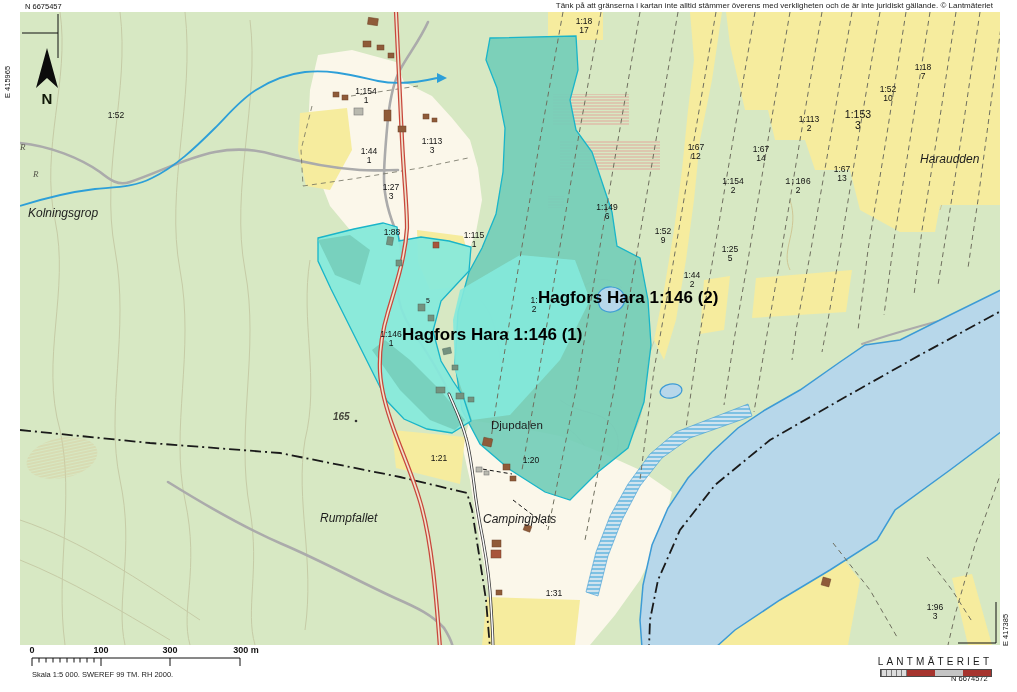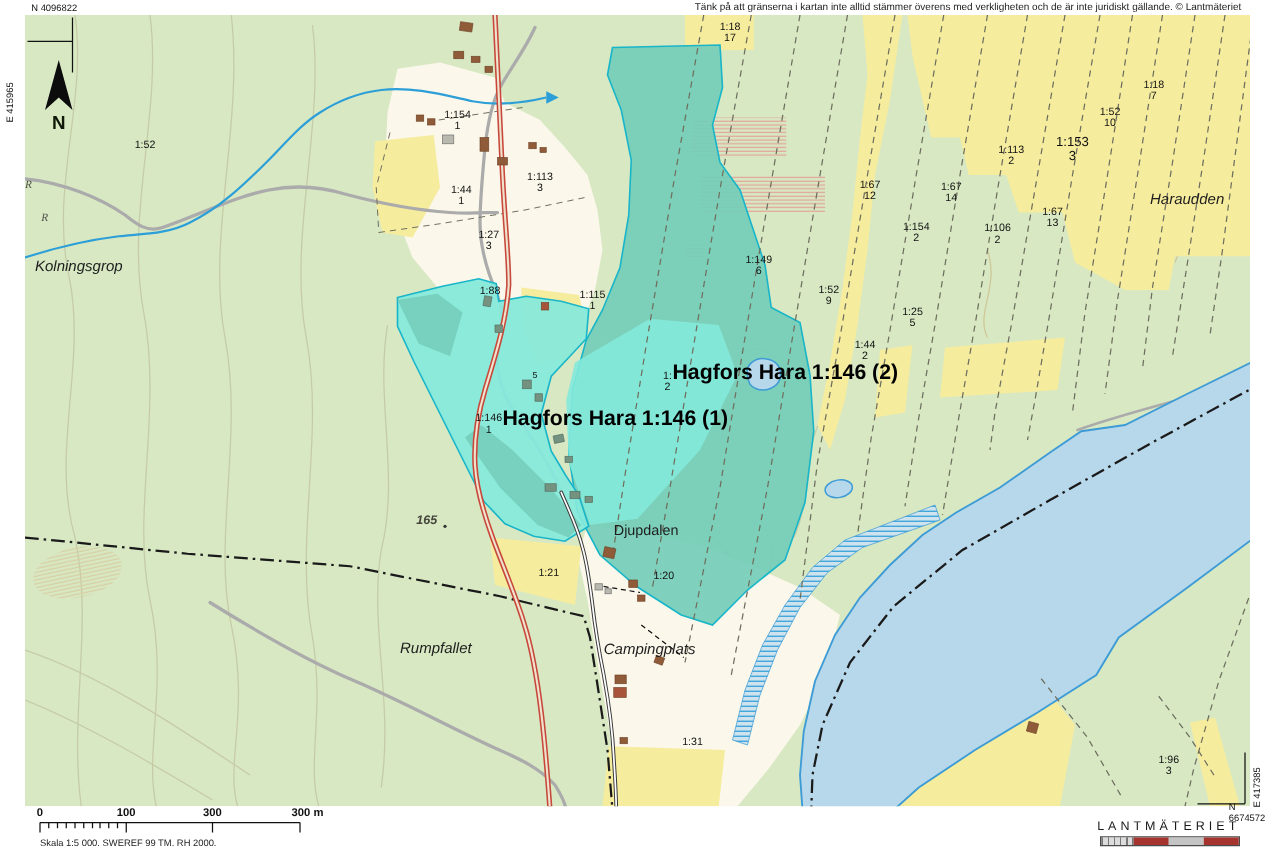--- a/index.html
+++ b/index.html
@@ -21,21 +21,21 @@
   .spot{font-style:italic;font-size:10px;color:#44443a;font-weight:bold;}
   .r{font-family:"Liberation Serif",serif;font-style:italic;font-size:9px;color:#55554a;}
   .parcel{font-size:8.5px;line-height:1.08;text-align:center;transform:translateX(-50%);}
   .parcel-lg{font-size:10.5px;line-height:1.08;text-align:center;transform:translateX(-50%);}
   .tiny{font-size:7px;transform:translateX(-50%);}
   .north{font-weight:bold;font-size:15px;transform:translateX(-50%);color:#101808;}
   .corner-n{position:absolute;font-size:7.5px;color:#111;}
   .corner-e{position:absolute;font-size:7.5px;color:#111;writing-mode:vertical-rl;transform:rotate(180deg);}
   #coord-tl-n{left:25px;top:2px;}
   #coord-left-e{left:3px;top:36px;height:62px;}
-  #coord-br-n{left:951px;top:641px;margin-left:32px;}
+  #coord-br-n{left:951px;top:674px;}
   #coord-right-e{left:1001px;top:596px;height:50px;}
   #scalebar{position:absolute;left:28px;top:645px;width:250px;height:40px;}
   #scalebar .num{position:absolute;top:0;font-size:9px;font-weight:bold;transform:translateX(-50%);}
   #scalebar svg{position:absolute;left:0;top:12px;}
   #scale-caption{position:absolute;left:4px;top:25px;font-size:7.5px;color:#222;}
   #logo{position:absolute;left:876px;top:656px;width:118px;}
   #logo-text{font-size:10px;letter-spacing:3.2px;color:#1a1a1a;text-align:center;white-space:nowrap;}
   #logo-bar{margin:2px 0 0 4px;width:110px;height:6px;border:1px solid #4a4a4a;display:flex;}
   #logo-bar .seg1{width:26px;background:repeating-linear-gradient(90deg,#777 0 1px,#dcdcdc 1px 5px);}
   #logo-bar .seg2{width:28px;background:#a6342e;}
@@ -317,38 +317,38 @@
       <div>10</div>
     </div>
     <div class="lbl parcel-lg" style="left: 858px; top: 109px;">
       <div>1:153</div>
       <div>3</div>
     </div>
     <div class="lbl parcel" style="left: 809px; top: 115px;">
       <div>1:113</div>
       <div>2</div>
     </div>
-    <div class="lbl parcel" style="left: 798px; top: 178px;">
+    <div class="lbl parcel" style="left: 798px; top: 178px; font-family: Liberation Mono, monospace;">
       <div>1:106</div>
       <div>2</div>
     </div>
     <div class="lbl parcel" style="left: 842px; top: 165px;">
       <div>1:67</div>
       <div>13</div>
     </div>
     <div class="lbl parcel" style="left: 439px; top: 454px;">1:21</div>
     <div class="lbl parcel" style="left: 531px; top: 456px;">1:20</div>
     <div class="lbl parcel" style="left: 554px; top: 589px;">1:31</div>
     <div class="lbl parcel" style="left: 935px; top: 603px;">
       <div>1:96</div>
       <div>3</div>
     </div>
   </div>
 
-<div id="coord-tl-n" class="corner-n">N 4096822</div>
+<div id="coord-tl-n" class="corner-n">N 6675457</div>
 <div id="coord-left-e" class="corner-e">E 415965</div>
 <div id="coord-br-n" class="corner-n">N 6674572</div>
 <div id="coord-right-e" class="corner-e">E 417385</div>
 
 <div id="scalebar">
   <span class="num" style="left:4px">0</span>
   <span class="num" style="left:73px">100</span>
   <span class="num" style="left:142px">300</span>
   <span class="num" style="left:218px">300 m</span>
   <svg width="230" height="12">

